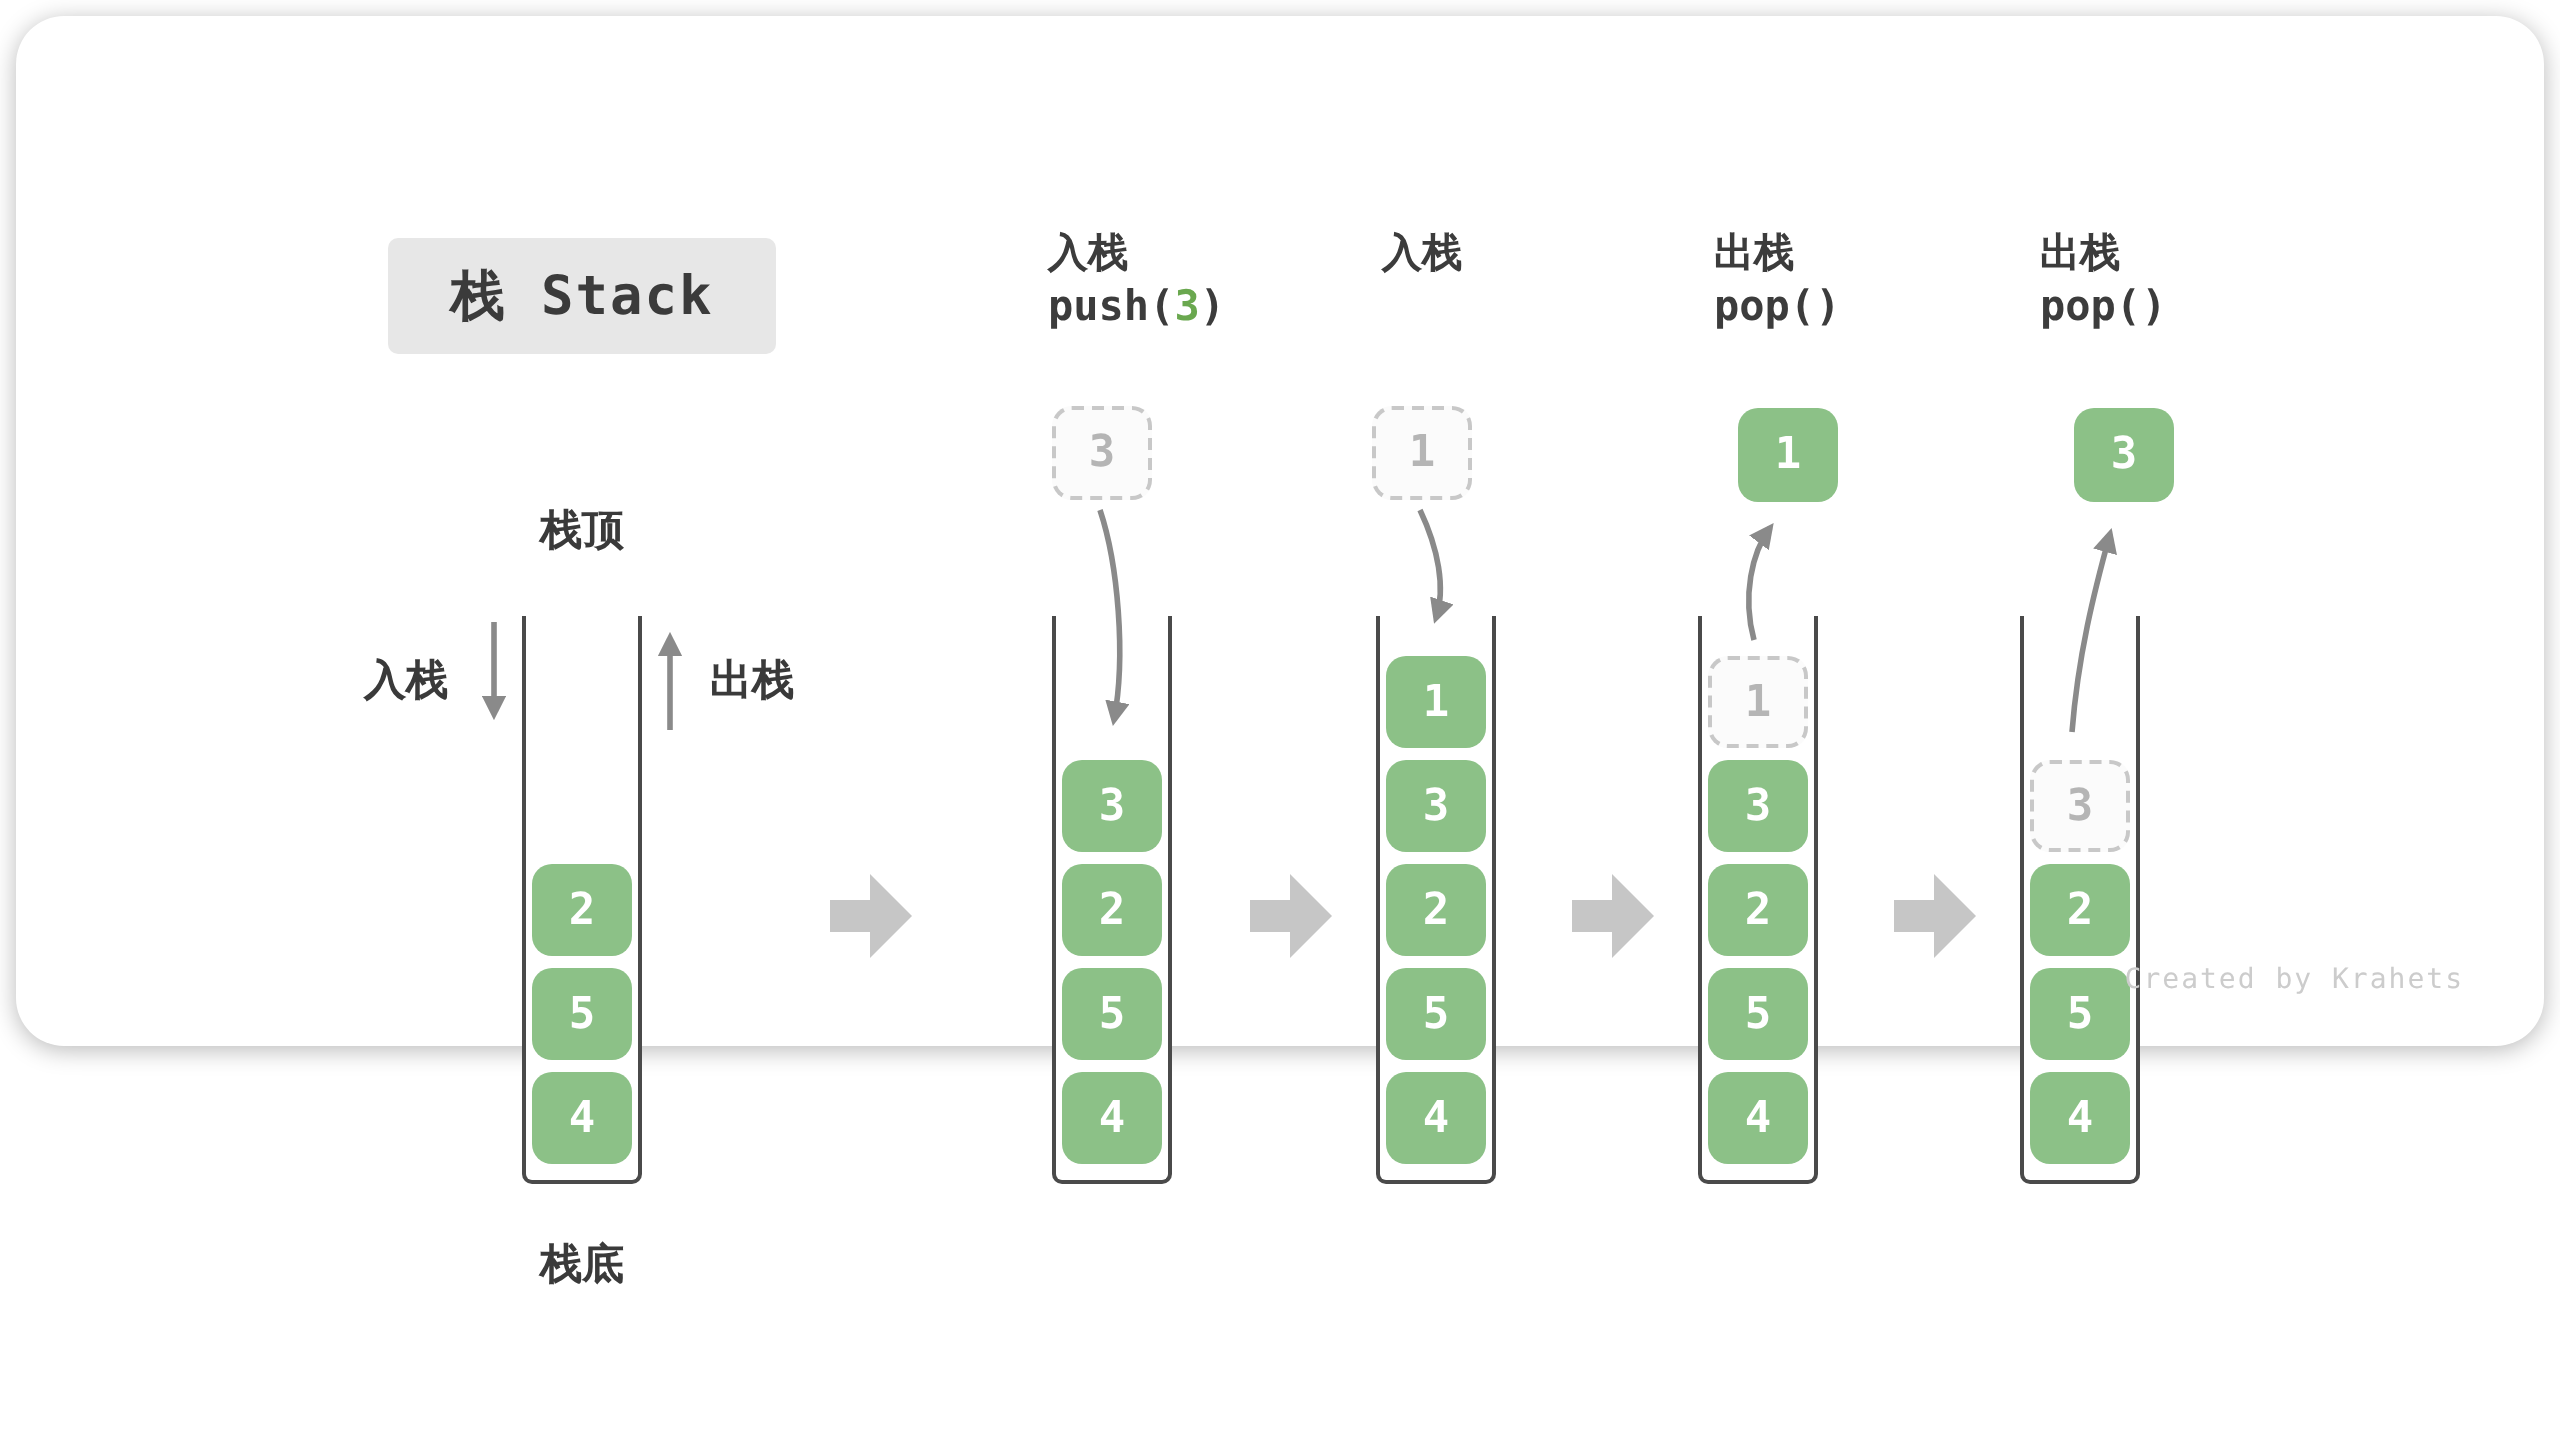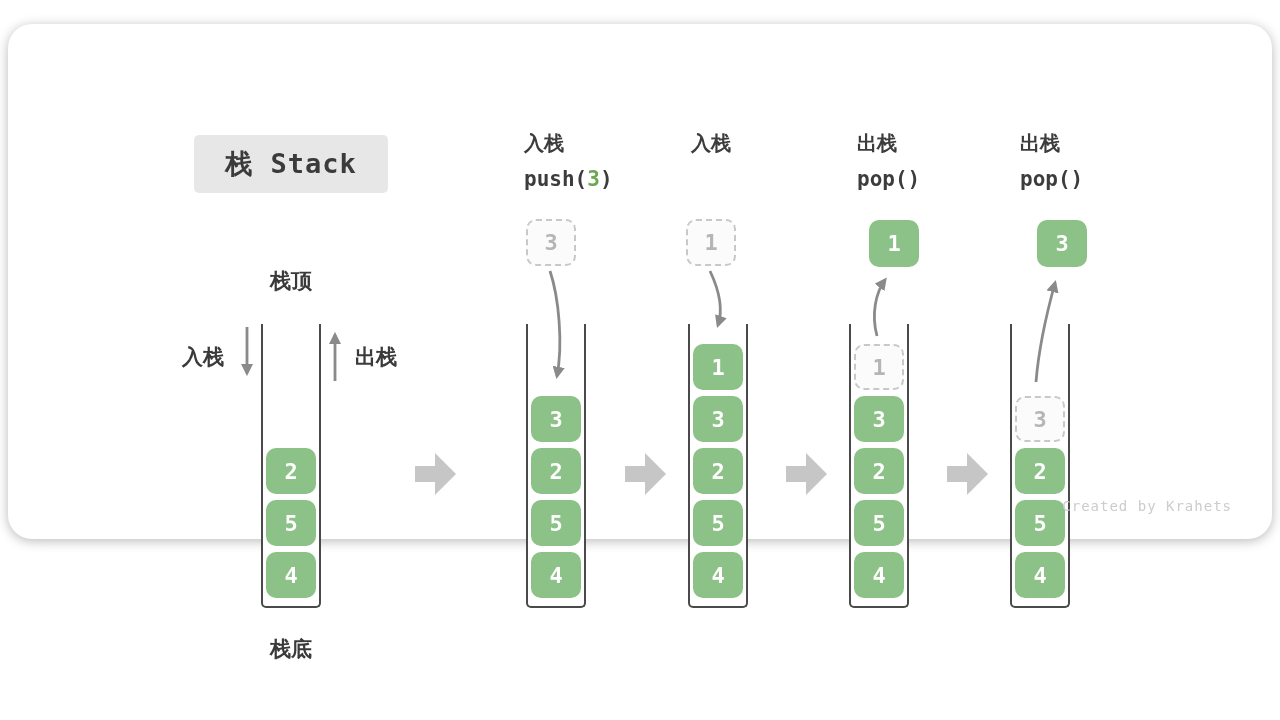--- a/index.html
+++ b/index.html
@@ -3,37 +3,37 @@
 <meta charset="utf-8">
 <style>
   html, body { margin: 0; padding: 0; background: #ffffff; }
   body {
     width: 1280px; height: 720px; overflow: hidden;
     font-family: "Liberation Sans", "DejaVu Sans", sans-serif;
     color: #3c3c3c;
   }
   .canvas { position: relative; width: 1280px; height: 720px; }
   .card {
-    position: absolute; left: 8px; top: 24px; width: 1264px; height: 515px;
+    position: absolute; left: 8px; top: 8px; width: 1264px; height: 515px;
     background: #ffffff; border-radius: 24px;
     box-shadow: 0 2px 12px rgba(0,0,0,0.28);
   }
   .title-box {
     position: absolute; left: 186px; top: 111px; width: 194px; height: 58px;
     background: #e7e7e7; border-radius: 5px;
     display: flex; align-items: center; justify-content: center;
     font-family: "DejaVu Sans Mono", monospace;
     font-size: 27px; font-weight: 600; letter-spacing: 1px; color: #3b3b3b;
   }
   .op {
     position: absolute; top: 106px; width: 160px;
   }
   .op-cn { font-size: 20px; font-weight: 600; line-height: 26px; }
   .op-code {
-    margin-top: 10px; font-family: "DejaVu Sans Mono", monospace;
+    font-family: "DejaVu Sans Mono", monospace;
     font-size: 21px; font-weight: 600; line-height: 26px; color: #3c3c3c;
   }
   .op-code .arg { color: #6aa84f; font-weight: 700; }
   .cn-label {
     position: absolute; font-size: 21px; font-weight: 700; color: #3a3a3a;
     width: 60px; text-align: center; line-height: 24px;
   }
   .stack-well {
     position: absolute; top: 300px; width: 60px; height: 284px;
     box-sizing: border-box;

